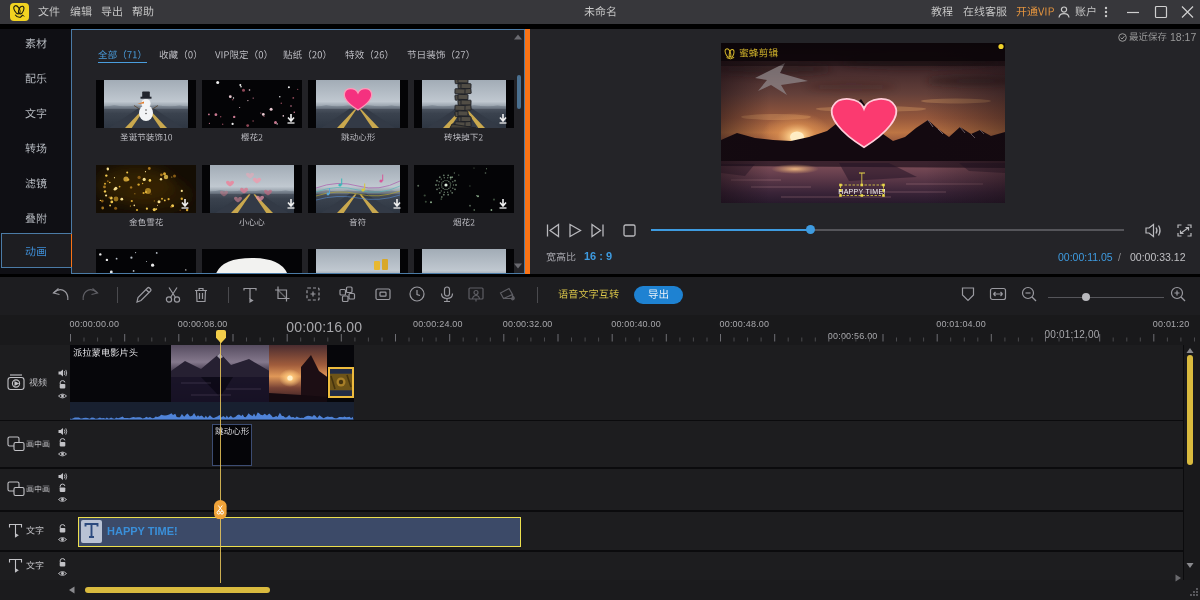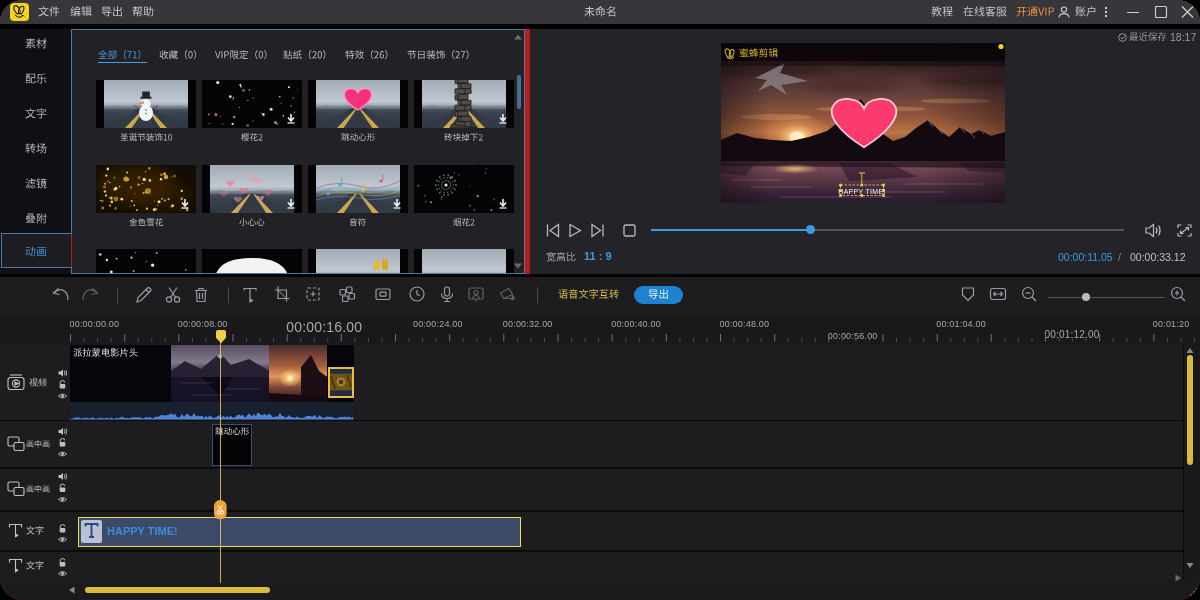--- a/index.html
+++ b/index.html
@@ -1,16 +1,16 @@
 <!DOCTYPE html>
 <html><head><meta charset="utf-8"><style>
 html,body{margin:0;padding:0;background:#000;}
 *{box-sizing:border-box;}
 body{font-family:"Liberation Sans",sans-serif;}
-#app{position:relative;width:1200px;height:600px;overflow:hidden;background:#b91c1c;border-radius:22px;}
+#app{position:relative;width:1200px;height:600px;overflow:hidden;background:#f97316;}
 .abs{position:absolute;}
 svg{display:block;}
 </style></head><body>
 <div id="app">
     <div style="position:absolute;left:0;top:0;width:1200px;height:24px;background:#37373b;"></div>
     <svg class="abs" style="left:10px;top:3px" width="19" height="18">
       <rect x="0" y="0" width="19" height="18" rx="4" fill="#f2d321"></rect>
 <g stroke="#1c1c10" stroke-width="1.1" fill="none">
 <ellipse cx="7" cy="6.8" rx="2.5" ry="4.4" transform="rotate(-30 7 6.8)"></ellipse>
 <ellipse cx="11.2" cy="7.0" rx="2.3" ry="4.0" transform="rotate(22 11.2 7.0)"></ellipse>
@@ -739,21 +739,21 @@
 <path d="M2 6 L5 6 L9.5 2.5 L9.5 14.5 L5 11 L2 11 Z" stroke-width="1.2"></path>
 <path d="M12 5.5 Q14 8.5 12 11.5 M14.5 3.5 Q17.5 8.5 14.5 13.5"></path>
 <g stroke-width="1.2">
           <path d="M34 6 L34 3 L37.5 3 M43.5 3 L47 3 L47 6 M47 11 L47 14 L43.5 14 M37.5 14 L34 14 L34 11"></path>
           <path d="M36.5 11.5 L44.5 5.5 M44.5 8.5 L44.5 5.5 L41.5 5.5 M36.5 8.5 L36.5 11.5 L39.5 11.5"></path>
         </g>
       </svg>
       <svg style="position:absolute;left:16px;top:222.5px;overflow:visible" width="30" height="12">
         <path transform="translate(0,8.6)" d="M5.2 -1.9L5.2 -0.3C5.2 0.5 5.5 0.7 6.5 0.7C6.7 0.7 8.1 0.7 8.4 0.7C9.3 0.7 9.5 0.3 9.6 -1.2C9.4 -1.2 9.1 -1.4 8.9 -1.5C8.9 -0.2 8.8 0 8.3 0C8 0 6.8 0 6.6 0C6.1 0 6 -0 6 -0.3L6 -1.9ZM4.4 -3.2L4.4 -2.4C4.4 -1.6 4.1 -0.5 0.4 0.3C0.6 0.5 0.8 0.8 0.9 1C4.8 0.1 5.2 -1.3 5.2 -2.4L5.2 -3.2ZM2 -4.2L2 -1L2.8 -1L2.8 -3.5L7.2 -3.5L7.2 -1.1L8 -1.1L8 -4.2ZM4.3 -8.3C4.5 -8 4.6 -7.8 4.7 -7.5L0.8 -7.5L0.8 -5.7L1.5 -5.7L1.5 -6.9L8.5 -6.9L8.5 -5.7L9.3 -5.7L9.3 -7.5L5.6 -7.5C5.5 -7.8 5.3 -8.2 5.1 -8.5ZM6 -6.5L6 -5.9L4 -5.9L4 -6.5L3.3 -6.5L3.3 -5.9L1.7 -5.9L1.7 -5.2L3.3 -5.2L3.3 -4.5L4 -4.5L4 -5.2L6 -5.2L6 -4.5L6.7 -4.5L6.7 -5.2L8.3 -5.2L8.3 -5.9L6.7 -5.9L6.7 -6.5ZM12.9 -5.6L17.2 -5.6L17.2 -4.7L12.9 -4.7ZM12.1 -6.1L12.1 -4.1L18 -4.1L18 -6.1ZM14.4 -8.3L14.7 -7.4L10.6 -7.4L10.6 -6.7L19.4 -6.7L19.4 -7.4L15.5 -7.4C15.4 -7.7 15.3 -8.1 15.1 -8.4ZM11 -3.6L11 0.8L11.7 0.8L11.7 -2.9L18.3 -2.9L18.3 0C18.3 0.1 18.2 0.2 18.1 0.2C18 0.2 17.5 0.2 17.1 0.1C17.2 0.3 17.3 0.5 17.4 0.7C18 0.7 18.4 0.7 18.7 0.6C19 0.5 19.1 0.4 19.1 0L19.1 -3.6ZM12.8 -2.4L12.8 0.2L13.5 0.2L13.5 -0.3L17.1 -0.3L17.1 -2.4ZM13.5 -1.8L16.4 -1.8L16.4 -0.8L13.5 -0.8ZM21.2 0.7C21.5 0.6 21.9 0.4 24.6 -0.5C24.6 -0.7 24.5 -1 24.5 -1.3L22.1 -0.5L22.1 -4.6L24.6 -4.6L24.6 -5.3L22.1 -5.3L22.1 -8.3L21.3 -8.3L21.3 -0.7C21.3 -0.3 21.1 -0 20.9 0.1C21 0.2 21.2 0.5 21.2 0.7ZM25.3 -8.3L25.3 -0.9C25.3 0.2 25.6 0.5 26.6 0.5C26.8 0.5 27.9 0.5 28.1 0.5C29.1 0.5 29.3 -0.1 29.4 -2.1C29.2 -2.2 28.9 -2.4 28.7 -2.5C28.6 -0.7 28.6 -0.2 28.1 -0.2C27.8 -0.2 26.9 -0.2 26.6 -0.2C26.2 -0.2 26.1 -0.3 26.1 -0.8L26.1 -3.8C27.2 -4.4 28.4 -5.2 29.3 -5.9L28.6 -6.6C28 -5.9 27.1 -5.2 26.1 -4.6L26.1 -8.3Z" fill="#a8a8ae"></path>
       </svg>
-      <div style="position:absolute;left:54px;top:221px;font-size:11px;font-weight:bold;color:#3e9be0;">11 : 9</div>
+      <div style="position:absolute;left:54px;top:221px;font-size:11px;font-weight:bold;color:#3e9be0;">16 : 9</div>
       <div style="position:absolute;left:528px;top:221.5px;font-size:10.5px;color:#3e9be0;">00:00:11.05</div>
       <div style="position:absolute;left:585px;top:221.5px;font-size:10.5px;color:#8a8a8e;">&nbsp;/&nbsp;</div>
       <div style="position:absolute;left:600px;top:221.5px;font-size:10.5px;color:#c0c0c4;">00:00:33.12</div>
     </div>
     <div style="position:absolute;left:0;top:274px;width:1200px;height:3px;background:#000;"></div>
     <div style="position:absolute;left:0;top:277px;width:1200px;height:38px;background:#1d1d20;">
       <svg style="position:absolute;left:49.5px;top:7.0px" width="22" height="22">
         <g fill="none" stroke="#9a9aa0" stroke-width="1.2">
           <path d="M8.5 4.5 L3.5 9 L9.5 10.5"></path>
           <path d="M3.5 9 Q10 3 15 7.5 Q18.3 10.5 17.8 16"></path>

